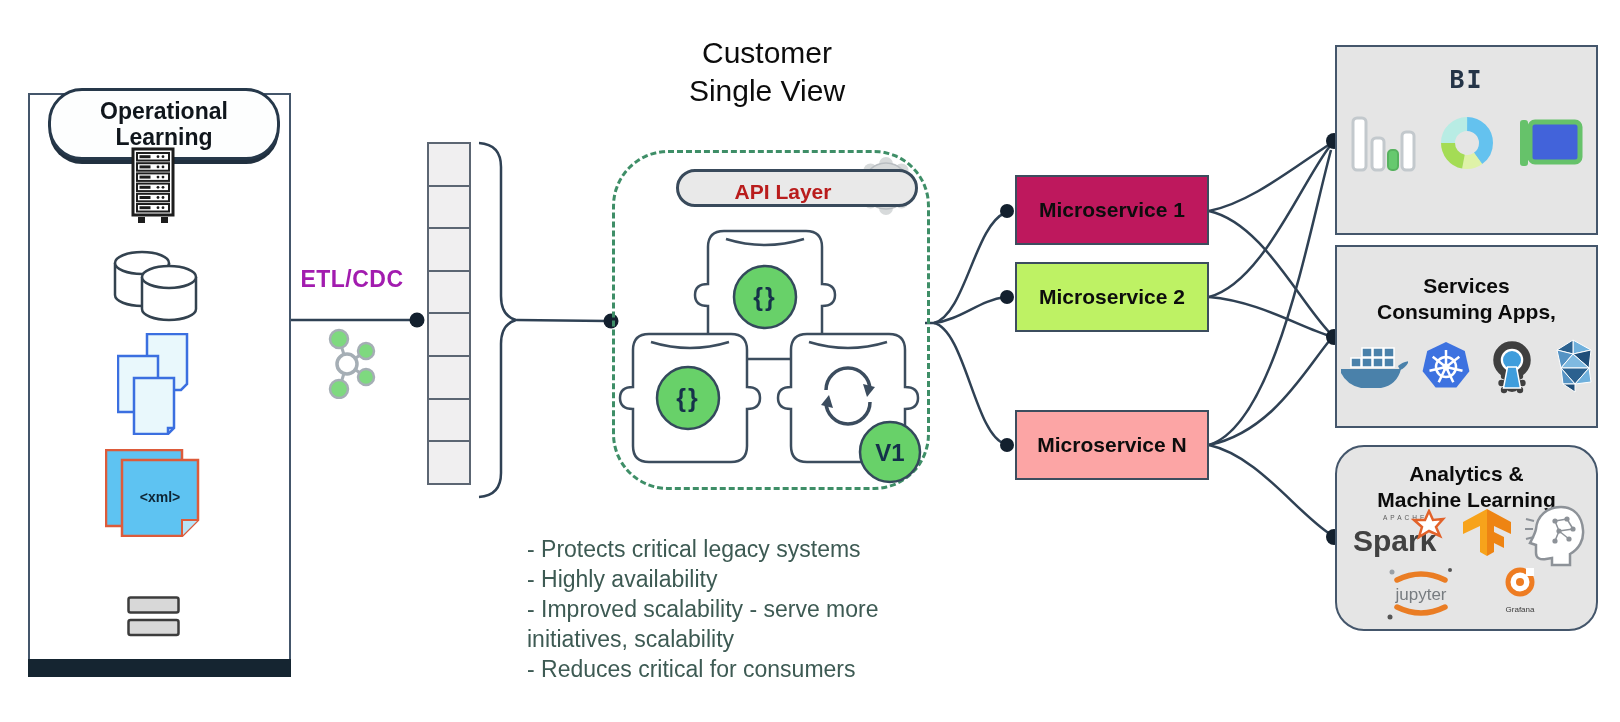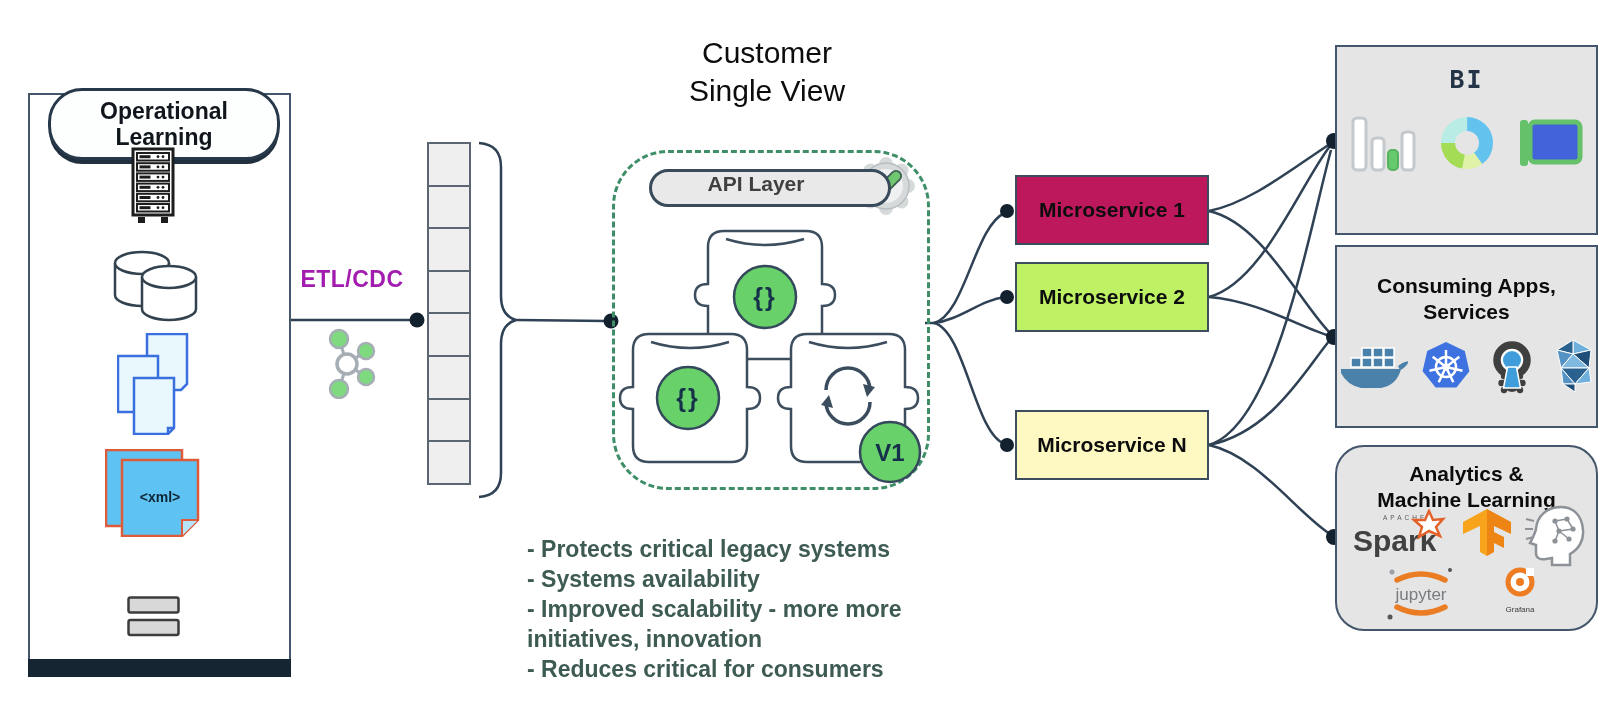--- a/index.html
+++ b/index.html
@@ -21,44 +21,44 @@
   
   #buffer{left:427px;top:142px;width:44px;z-index:2;}
   #buffer .cell{box-sizing:border-box;height:44.6px;border:2px solid #5c6673;background:#f0eff0;margin-top:-2px;}
   #buffer .cell:first-child{margin-top:0;}
   
   #title{left:617px;top:34px;width:300px;text-align:center;font-size:30px;font-weight:400;color:#0c0c0c;line-height:1.27;z-index:2;}
   
   #dashed-box{left:612px;top:150px;width:318px;height:340px;border:3px dashed #3e8e67;border-radius:56px;box-sizing:border-box;z-index:1;}
   #cards-svg{left:604px;top:150px;z-index:3;}
   #api-badge{left:855px;top:155px;z-index:3;}
-  #api-pill{left:649px;top:169px;width:242px;height:38px;box-sizing:border-box;border:3px solid #394a5b;border-radius:19px;
-            background:#e9e9e9;z-index:4;display:flex;align-items:flex-start;justify-content:center;
-            font-size:21px;font-weight:800;color:#404040;padding-right:28px;}
+  #api-pill{left:676px;top:169px;width:242px;height:38px;box-sizing:border-box;border:3px solid #394a5b;border-radius:19px;
+            background:#e9e9e9;z-index:4;display:flex;align-items:flex-end;justify-content:center;
+            font-size:21px;font-weight:800;color:#b91c1c;padding-right:28px;}
   
   .ms-box{left:1015px;width:194px;height:70px;box-sizing:border-box;border:2.5px solid #3c4d5e;z-index:2;
           display:flex;align-items:center;justify-content:center;font-size:21px;font-weight:700;color:#0d0d0d;}
   #ms1{top:175px;background:#be185d;}
   #ms2{top:262px;background:#bef264;}
-  #msn{top:410px;background:#fef9c3;}
+  #msn{top:410px;background:#fca5a5;}
   
   .consumer-box{left:1335px;width:263px;box-sizing:border-box;border:2.5px solid #44566b;background:#e5e5e5;z-index:2;}
   #bi-box{top:45px;height:190px;}
   #apps-box{top:245px;height:183px;}
   #ml-box{top:445px;height:186px;border-radius:29px;}
   #bi-title{margin-top:18px;text-align:center;font-family:"DejaVu Sans Mono",monospace;font-size:25px;font-weight:bold;color:#243447;letter-spacing:2px;}
   .icon-row{display:flex;justify-content:center;align-items:center;}
   #bi-icons{margin-top:14px;gap:16px;}
   .box-title{ text-align:center;font-size:21px;font-weight:800;color:#0b0b0b;line-height:1.25;}
   #apps-title{margin-top:26px;}
   #apps-icons{margin-top:12px;gap:11px;}
   #ml-title{margin-top:14px;}
   .ml-icon{position:absolute;}
   
-  #benefits{left:527px;top:534px;width:445px;z-index:2;font-size:23px;font-weight:700;color:#3d5a53;line-height:30px;}
+  #benefits{left:527px;top:534px;width:445px;z-index:2;font-size:23px;font-weight:400;color:#3d5a53;line-height:30px;}
 </style>
 </head>
 <body>
 
 <div id="canvas">
 
   <svg id="connectors" width="1620" height="722" viewBox="0 0 1620 722">
     <g fill="none" stroke="#2f4154" stroke-width="2.5">
       <path d="M 287 320 L 414 320"></path>
       <path d="M 479 143 C 494 144 501 152 501 167 L 501 296 C 501 309 505 317 516 320 C 505 323 501 331 501 344 L 501 473 C 501 488 494 496 479 497"></path>
@@ -293,22 +293,22 @@
       </svg>
       <svg width="66" height="56">
         <rect x="12" y="7" width="50" height="40" rx="5" fill="#4263da" stroke="#66c26a" stroke-width="5"></rect>
         <rect x="2" y="5" width="8" height="46" rx="3" fill="#66c26a"></rect>
       </svg>
     </div>
   </div>
 
   <div id="apps-box" class="abs consumer-box">
     <div class="box-title" id="apps-title">
+      <div>Services</div>
       <div>Consuming Apps,</div>
-      <div>Services</div>
     </div>
     <div id="apps-icons" class="icon-row">
       <svg width="72" height="54">
         <g fill="#4a81aa" stroke="#fff" stroke-width="1.5">
           <rect x="25" y="9" width="10" height="9"></rect>
             <rect x="36" y="9" width="10" height="9"></rect>
             <rect x="47" y="9" width="10" height="9"></rect>
           <rect x="14" y="19" width="10" height="9"></rect>
             <rect x="25" y="19" width="10" height="9"></rect>
             <rect x="36" y="19" width="10" height="9"></rect>
@@ -410,18 +410,18 @@
     <svg class="ml-icon" style="left:160px;top:118px" width="46" height="54">
       <circle cx="23" cy="17" r="12" fill="#fff" stroke="#ee7c22" stroke-width="5"></circle>
       <circle cx="23" cy="17" r="4" fill="#ee7c22"></circle>
       <rect x="29" y="3" width="8" height="8" fill="#fff"></rect>
       <text x="23" y="47" text-anchor="middle" font-size="8" fill="#3a3a3a">Grafana</text>
     </svg>
   </div>
 
   <div id="benefits" class="abs">
     <div>- Protects critical legacy systems</div>
-    <div>- Systems availability</div>
-    <div>- Improved scalability - more more initiatives, innovation</div>
+    <div>- Highly availability</div>
+    <div>- Improved scalability - serve more initiatives, scalability</div>
     <div>- Reduces critical for consumers</div>
   </div>
 
 </div>
 
 </body></html>

